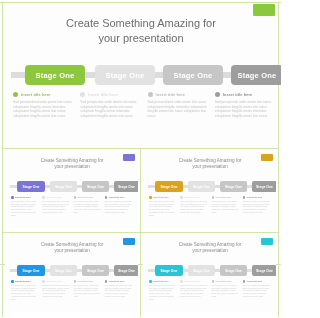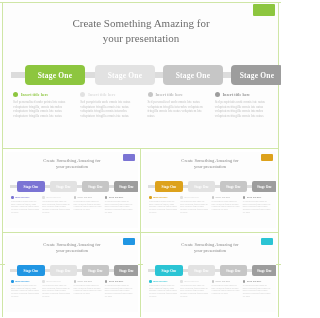--- a/index.html
+++ b/index.html
@@ -2,21 +2,21 @@
 <html><head>
 <meta charset="utf-8">
 <style>
   html,body{margin:0;padding:0;}
   body{
     width:281px;height:318px;
     background:#ffffff;
     font-family:"Liberation Sans", sans-serif;
     overflow:hidden;
   }
-  .page{position:relative;width:281px;height:266px;background:#fff;font-family:Liberation Serif, serif;}
+  .page{position:relative;width:281px;height:266px;background:#fff;}
 
   
   .frame-border{position:absolute;pointer-events:none;background:#cfe6a6;}
   .fb-top{left:0;top:2px;width:281px;height:1px;}
   .fb-bottom{left:0;bottom:1px;width:281px;height:1px;}
   .fb-left{left:2px;top:2px;width:1px;height:315px;}
   .fb-right{right:2px;top:2px;width:1px;height:315px;}
   .div-h{position:absolute;left:2px;width:277px;height:1px;background:#cfe6a6;}
   .div-h1{top:148px;}
   .div-h2{top:232px;}

